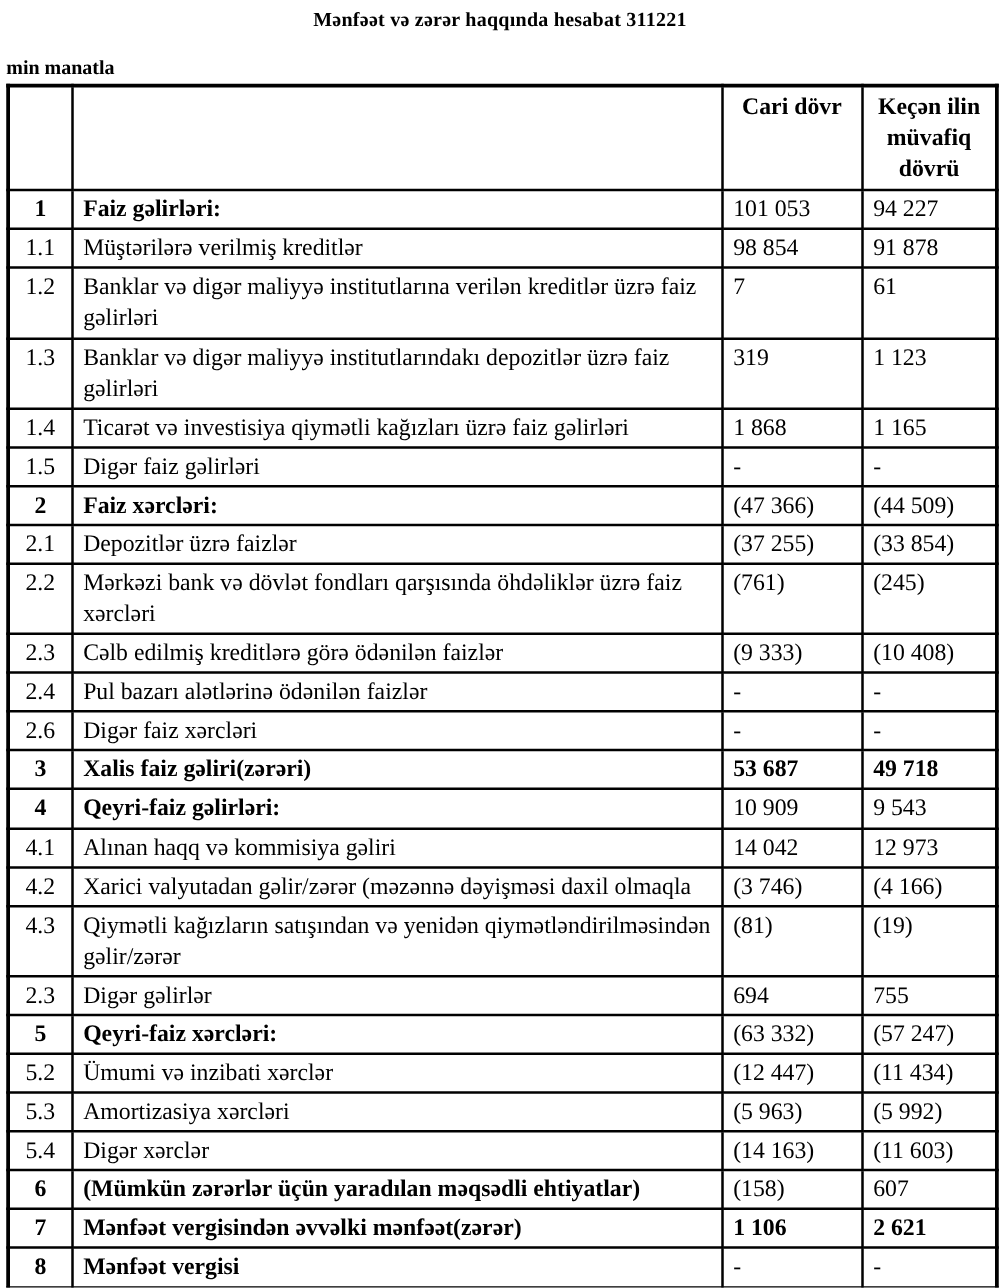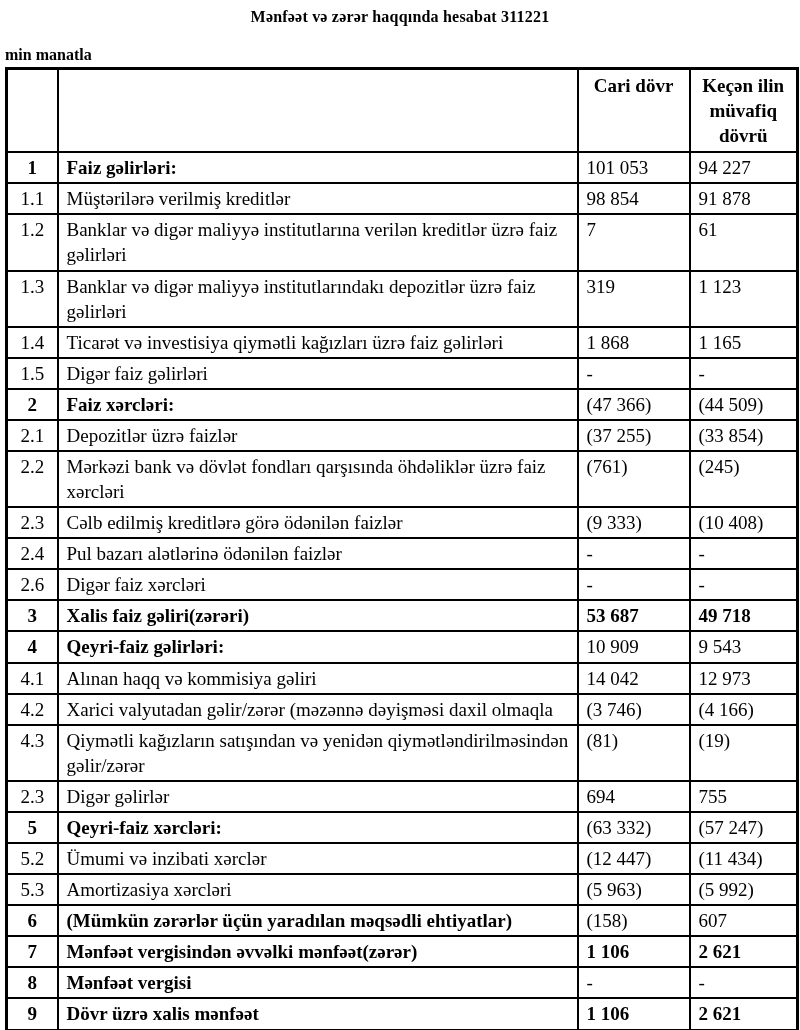--- a/index.html
+++ b/index.html
@@ -204,20 +204,26 @@
           <td class="col-val">(12 447)</td>
           <td class="col-val">(11 434)</td>
         </tr>
         <tr class="data-row">
           <td class="col-num">5.3</td>
           <td class="col-label">Amortizasiya xərcləri</td>
           <td class="col-val">(5 963)</td>
           <td class="col-val">(5 992)</td>
         </tr>
         <tr class="data-row">
+          <td class="col-num">5.4</td>
+          <td class="col-label">Digər xərclər</td>
+          <td class="col-val">(14 163)</td>
+          <td class="col-val">(11 603)</td>
+        </tr>
+        <tr class="data-row">
           <td class="col-num bold">6</td>
           <td class="col-label bold">(Mümkün zərərlər üçün yaradılan məqsədli ehtiyatlar)</td>
           <td class="col-val">(158)</td>
           <td class="col-val">607</td>
         </tr>
         <tr class="data-row">
           <td class="col-num bold">7</td>
           <td class="col-label bold">Mənfəət vergisindən əvvəlki mənfəət(zərər)</td>
           <td class="col-val bold">1 106</td>
           <td class="col-val bold">2 621</td>

